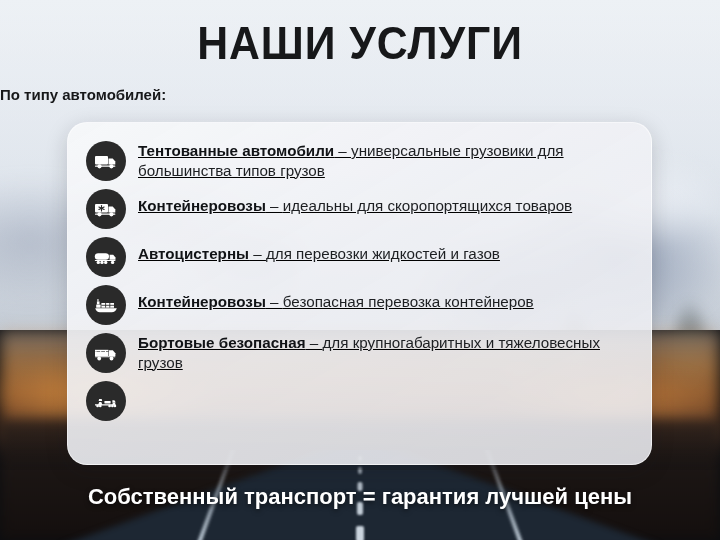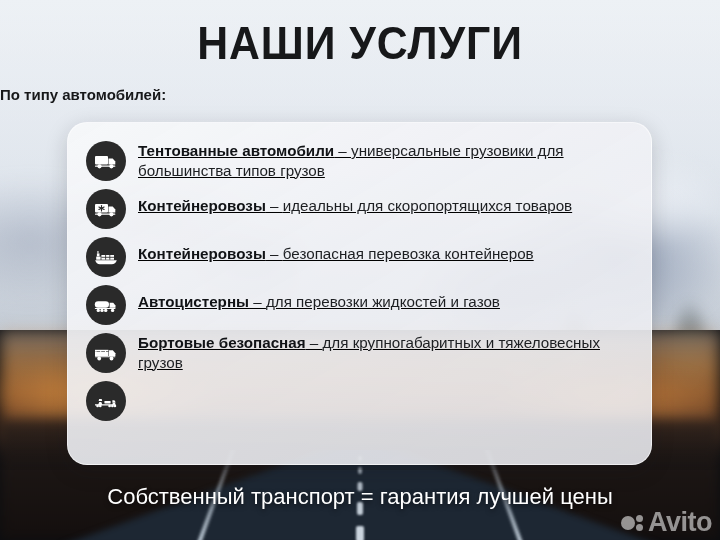--- a/index.html
+++ b/index.html
@@ -156,21 +156,21 @@
     color:#1d1f22;
     padding-top:9px;
   }
   .row.two-line .row-text { padding-top:2px; }
   .row-text b { font-weight:bold; color:#111316; }
 
   .footer {
     position:absolute; left:0; top:484px; width:720px;
     text-align:center;
     font-size:22px;
-    font-weight:normal;
+    font-weight:bold;
     color:#ffffff;
     text-shadow:0 2px 5px rgba(0,0,0,.55);
   }
 
   .watermark {
     position:absolute; right:8px; bottom:2px;
     display:flex; align-items:center;
     opacity:.55;
   }
   .wm-dots { position:relative; width:26px; height:26px; margin-right:1px; }
@@ -246,54 +246,54 @@
         </svg>
       </span>
       <span class="row-text">
         <b>Контейнеровозы</b><span> – </span><span>идеальны для скоропортящихся товаров</span>
       </span>
     </div>
 
     <div class="row">
       <span class="icon-circle">
         <svg width="26" height="26" viewBox="0 0 26 26" fill="#fff">
+          <rect x="1.8" y="9.2" width="14.2" height="6.6" rx="3.3"></rect>
+          <path d="M16.6 10.8h3.6l2.3 2.8v2.2h-5.9z"></path>
+          <rect x="1.8" y="16.0" width="20.7" height="1.1" rx=".5"></rect>
+          <circle cx="5.3" cy="18.4" r="1.7"></circle>
+          <circle cx="9.0" cy="18.4" r="1.7"></circle>
+          <circle cx="12.7" cy="18.4" r="1.7"></circle>
+          <circle cx="19.6" cy="18.4" r="1.7"></circle>
+        </svg>
+      </span>
+      <span class="row-text">
+        <b>Автоцистерны</b><span> – </span><span>для перевозки жидкостей и газов</span>
+      </span>
+    </div>
+
+    <div class="row">
+      <span class="icon-circle">
+        <svg width="26" height="26" viewBox="0 0 26 26" fill="#fff">
           <path d="M2.2 16.2h21.6c-.8 2.6-2.6 4.1-5.1 4.1H6.9c-2.3 0-3.9-1.4-4.7-4.1z"></path>
           <rect x="3.2" y="12.6" width="4.4" height="3.1"></rect>
           <rect x="3.9" y="9.4" width="2.6" height="3.0"></rect>
           <rect x="4.4" y="7.0" width="1.1" height="2.3"></rect>
           <rect x="8.4" y="11.0" width="12.6" height="4.7"></rect>
           <g stroke="#2a2a2a" stroke-width=".85">
             <line x1="8.4" y1="13.3" x2="21.0" y2="13.3"></line>
             <line x1="12.6" y1="11.0" x2="12.6" y2="15.7"></line>
             <line x1="16.8" y1="11.0" x2="16.8" y2="15.7"></line>
           </g>
         </svg>
       </span>
       <span class="row-text">
         <b>Контейнеровозы</b><span> – </span><span>безопасная перевозка контейнеров</span>
       </span>
     </div>
 
-    <div class="row">
-      <span class="icon-circle">
-        <svg width="26" height="26" viewBox="0 0 26 26" fill="#fff">
-          <rect x="1.8" y="9.2" width="14.2" height="6.6" rx="3.3"></rect>
-          <path d="M16.6 10.8h3.6l2.3 2.8v2.2h-5.9z"></path>
-          <rect x="1.8" y="16.0" width="20.7" height="1.1" rx=".5"></rect>
-          <circle cx="5.3" cy="18.4" r="1.7"></circle>
-          <circle cx="9.0" cy="18.4" r="1.7"></circle>
-          <circle cx="12.7" cy="18.4" r="1.7"></circle>
-          <circle cx="19.6" cy="18.4" r="1.7"></circle>
-        </svg>
-      </span>
-      <span class="row-text">
-        <b>Автоцистерны</b><span> – </span><span>для перевозки жидкостей и газов</span>
-      </span>
-    </div>
-
     <div class="row two-line">
       <span class="icon-circle">
         <svg width="26" height="26" viewBox="0 0 26 26" fill="#fff">
           <rect x="2.0" y="11.6" width="13.4" height="4.5"></rect>
           <rect x="2.0" y="9.8" width="13.4" height="1.2"></rect>
           <rect x="2.4" y="10.6" width="1.0" height="1.4"></rect>
           <rect x="7.2" y="10.6" width="1.0" height="1.4"></rect>
           <rect x="12.0" y="10.6" width="1.0" height="1.4"></rect>
           <path d="M15.9 10.2h3.9l2.6 3.1v2.8h-6.5z"></path>
           <rect x="2.0" y="16.3" width="20.4" height="1.0" rx=".5"></rect>
@@ -319,22 +319,14 @@
           <circle cx="19.4" cy="18.0" r="1.35"></circle>
           <circle cx="21.9" cy="18.0" r="1.35"></circle>
         </svg>
       </span>
     </div>
 
   </div>
 
   <div class="footer">Собственный транспорт = гарантия лучшей цены</div>
 
-  <div class="watermark">
-    <span class="wm-dots">
-      <i class="big"></i>
-        <i class="sm1"></i>
-        <i class="sm2"></i>
-    </span>
-    <span class="wm-text">Avito</span>
-  </div>
 
 </div>
 
 </body></html>

